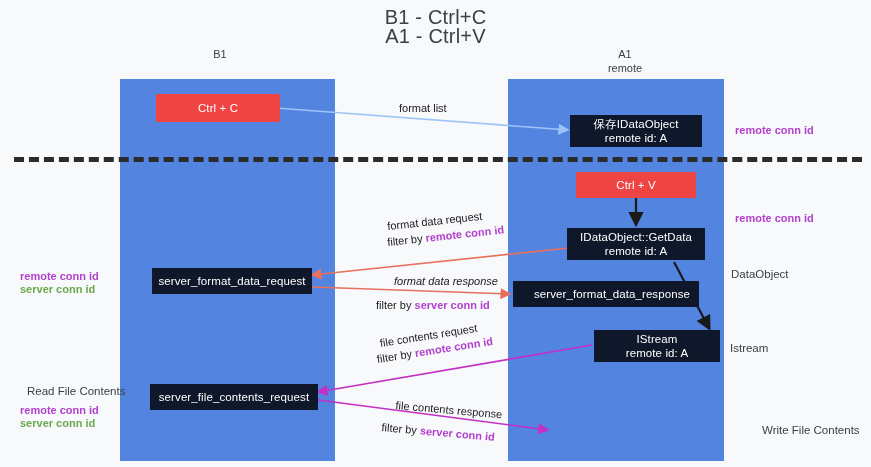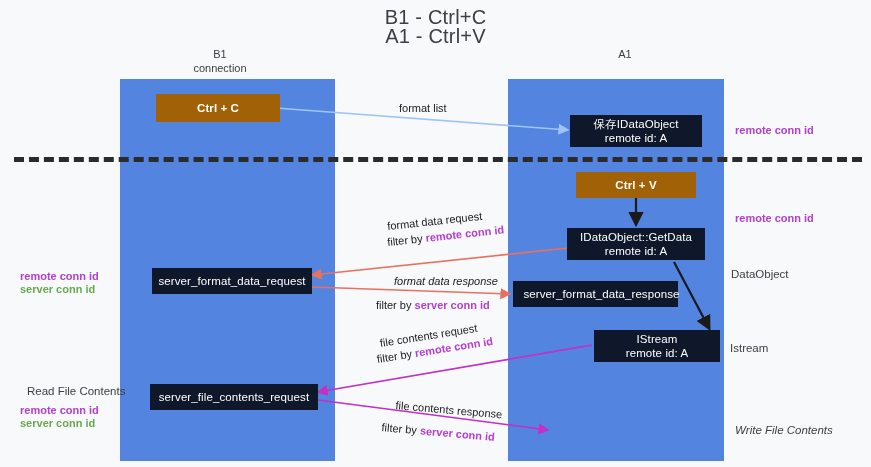--- a/index.html
+++ b/index.html
@@ -53,21 +53,21 @@
     align-items: center;
     justify-content: center;
     text-align: center;
     color: #ffffff;
     font-size: 11.5px;
     line-height: 14px;
     letter-spacing: .1px;
   }
   .node.orange { background: #fbb martin; }
   .node.orange { background: #0f172a; }
-  .node.green  { background: #a16207; font-weight: bold; }
+  .node.green  { background: #ef4444; }
   .node .l2 { font-size: 11.5px; }
 
   
   .divider {
     position: absolute;
     height: 0;
     border-top: 5px dashed #2b2b2b;
   }
 
   
@@ -105,24 +105,24 @@
 
 <div id="stage">
 
   <div class="title">
     <div>B1 - Ctrl+C</div>
     <div>A1 - Ctrl+V</div>
   </div>
 
   <div class="col-head" style="left:145px; top:48px; width:150px;">
     <div>B1</div>
-    <div>connection</div>
   </div>
   <div class="col-head" style="left:550px; top:48px; width:150px;">
     <div>A1</div>
+    <div>remote</div>
   </div>
 
   <div class="lane" style="left:120px; top:79px; width:215px; height:382px;"></div>
   <div class="lane" style="left:508px; top:79px; width:216px; height:382px;"></div>
 
   <svg class="edges">
     <defs>
       <marker id="ah-blue" markerWidth="7" markerHeight="7" refX="6" refY="3.5" orient="auto">
         <path d="M0,0 L7,3.5 L0,7 z" fill="#9fc5f8"></path>
       </marker>
@@ -174,21 +174,21 @@
 
   <div class="node orange" style="left:594px; top:330px; width:126px; height:32px;">
     <div>IStream</div>
     <div class="l2">remote id: A</div>
   </div>
 
   <div class="node orange" style="left:152px; top:268px; width:160px; height:26px;">
     <div>server_format_data_request</div>
   </div>
 
-  <div class="node orange" style="left:513px; top:281px; width:165px; height:26px;padding-left:12px;">
+  <div class="node orange" style="left:513px; top:281px; width:186px; height:26px;padding-left:12px;">
     <div>server_format_data_response</div>
   </div>
 
   <div class="node orange" style="left:150px; top:384px; width:168px; height:26px;">
     <div>server_file_contents_request</div>
   </div>
 
 
   <div class="lbl" style="left:399px; top:101px;">format list</div>
 
@@ -209,21 +209,21 @@
 
   <div class="lbl rot" style="left:395px; top:398px; transform: rotate(5deg);">file contents response</div>
   <div class="lbl rot" style="left:381px; top:420px; transform: rotate(5deg);">
     <span class="plain">filter by </span><span class="hl-purple">server conn id</span>
   </div>
 
   <div class="lbl purple" style="left:735px; top:123px;">remote conn id</div>
   <div class="lbl purple" style="left:735px; top:211px;">remote conn id</div>
   <div class="side-note" style="left:731px; top:236px;margin-top:32px;">DataObject</div>
   <div class="side-note" style="left:730px; top:342px;">Istream</div>
-  <div class="side-note" style="left:735px; top:424px;font-style:italic;">Write File Contents</div>
+  <div class="side-note" style="left:762px; top:424px;">Write File Contents</div>
 
   <div class="lbl purple" style="left:20px; top:269px;">remote conn id</div>
   <div class="lbl green" style="left:20px; top:282px;">server conn id</div>
 
   <div class="side-note" style="left:27px; top:385px;">Read File Contents</div>
   <div class="lbl purple" style="left:20px; top:403px;">remote conn id</div>
   <div class="lbl green" style="left:20px; top:416px;">server conn id</div>
 
 </div>
 

